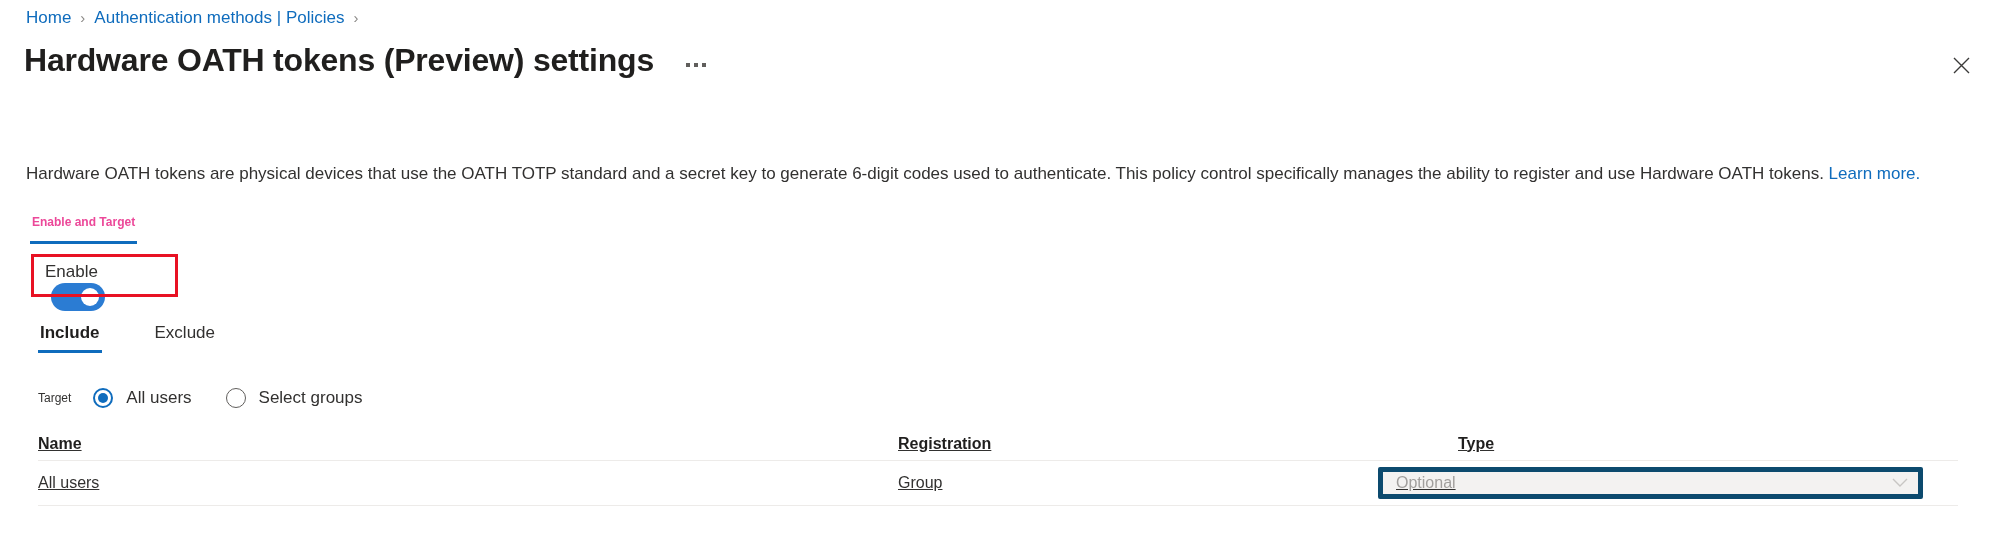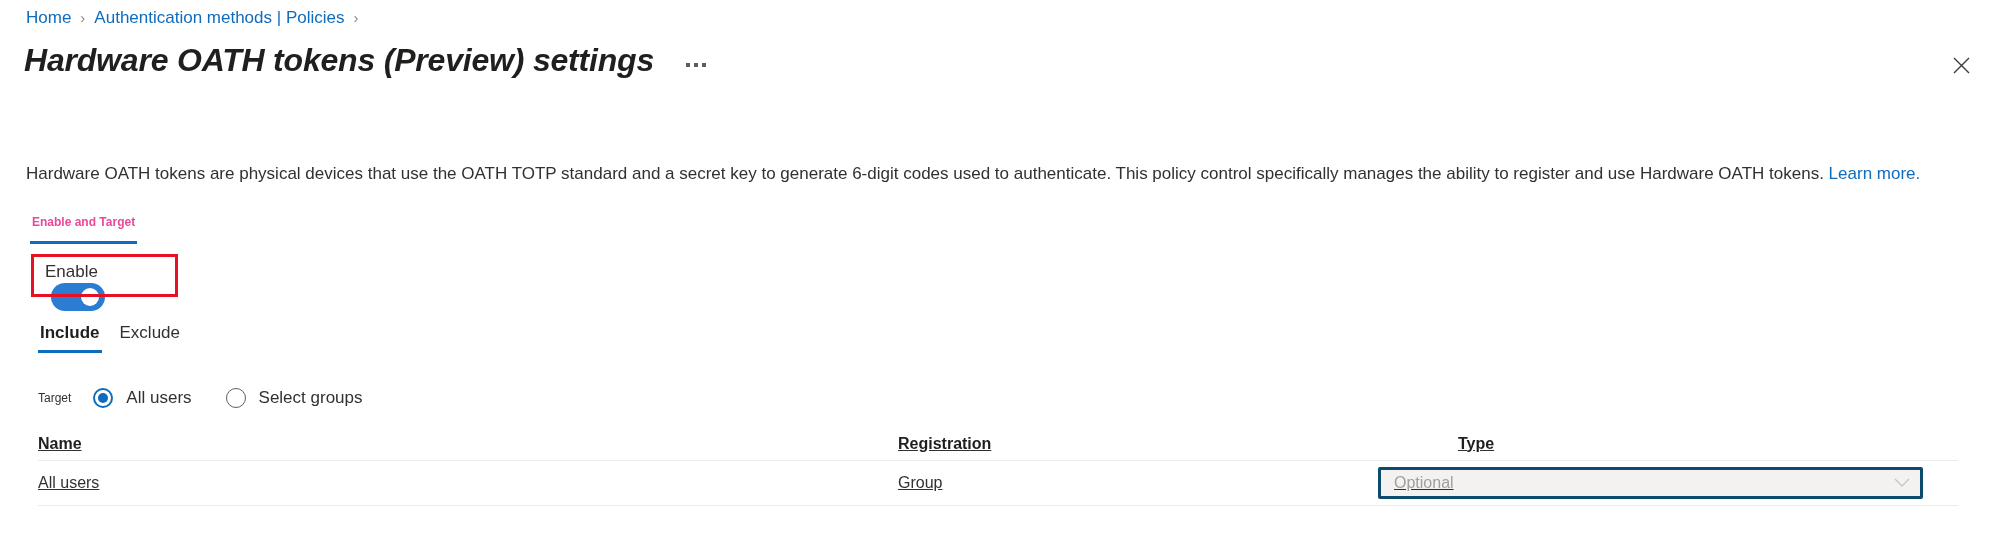--- a/index.html
+++ b/index.html
@@ -40,21 +40,20 @@
     font-weight: 300;
   }
 
   
   .title-row {
     position: absolute;
     left: 24px;
     top: 40px;
     display: flex;
     align-items: center;
-    font-style: italic;
   }
   .page-title {
     font-size: 32px;
     line-height: 40px;
     font-weight: 600;
     color: #201f1e;
     letter-spacing: -0.2px;
     margin: 0;
   }
   .more-btn {
@@ -178,21 +177,21 @@
     top: 5px;
     right: 6px;
   }
 
   
   .subpivot {
     position: absolute;
     left: 38px;
     top: 322px;
     display: flex;
-    gap: 16px;
+    gap: 51px;
   }
   .subtab {
     font-size: 17px;
     line-height: 22px;
     color: #323130;
     font-weight: 400;
     padding: 0 2px 9px 2px;
     cursor: pointer;
     position: relative;
   }
@@ -294,21 +293,21 @@
     font-size: 16px;
     line-height: 20px;
     color: #323130;
   }
   .td.col-reg {
     padding-right: 12px;
   }
   .reg-select {
     width: 545px;
     height: 32px;
-    border: 3px solid #0c4a6e;
+    border: 5px solid #0c4a6e;
     background: #f3f2f1;
     border-radius: 2px;
     display: flex;
     align-items: center;
     justify-content: space-between;
     padding: 0 10px 0 13px;
     cursor: default;
   }
   .reg-value {
     font-size: 16px;

